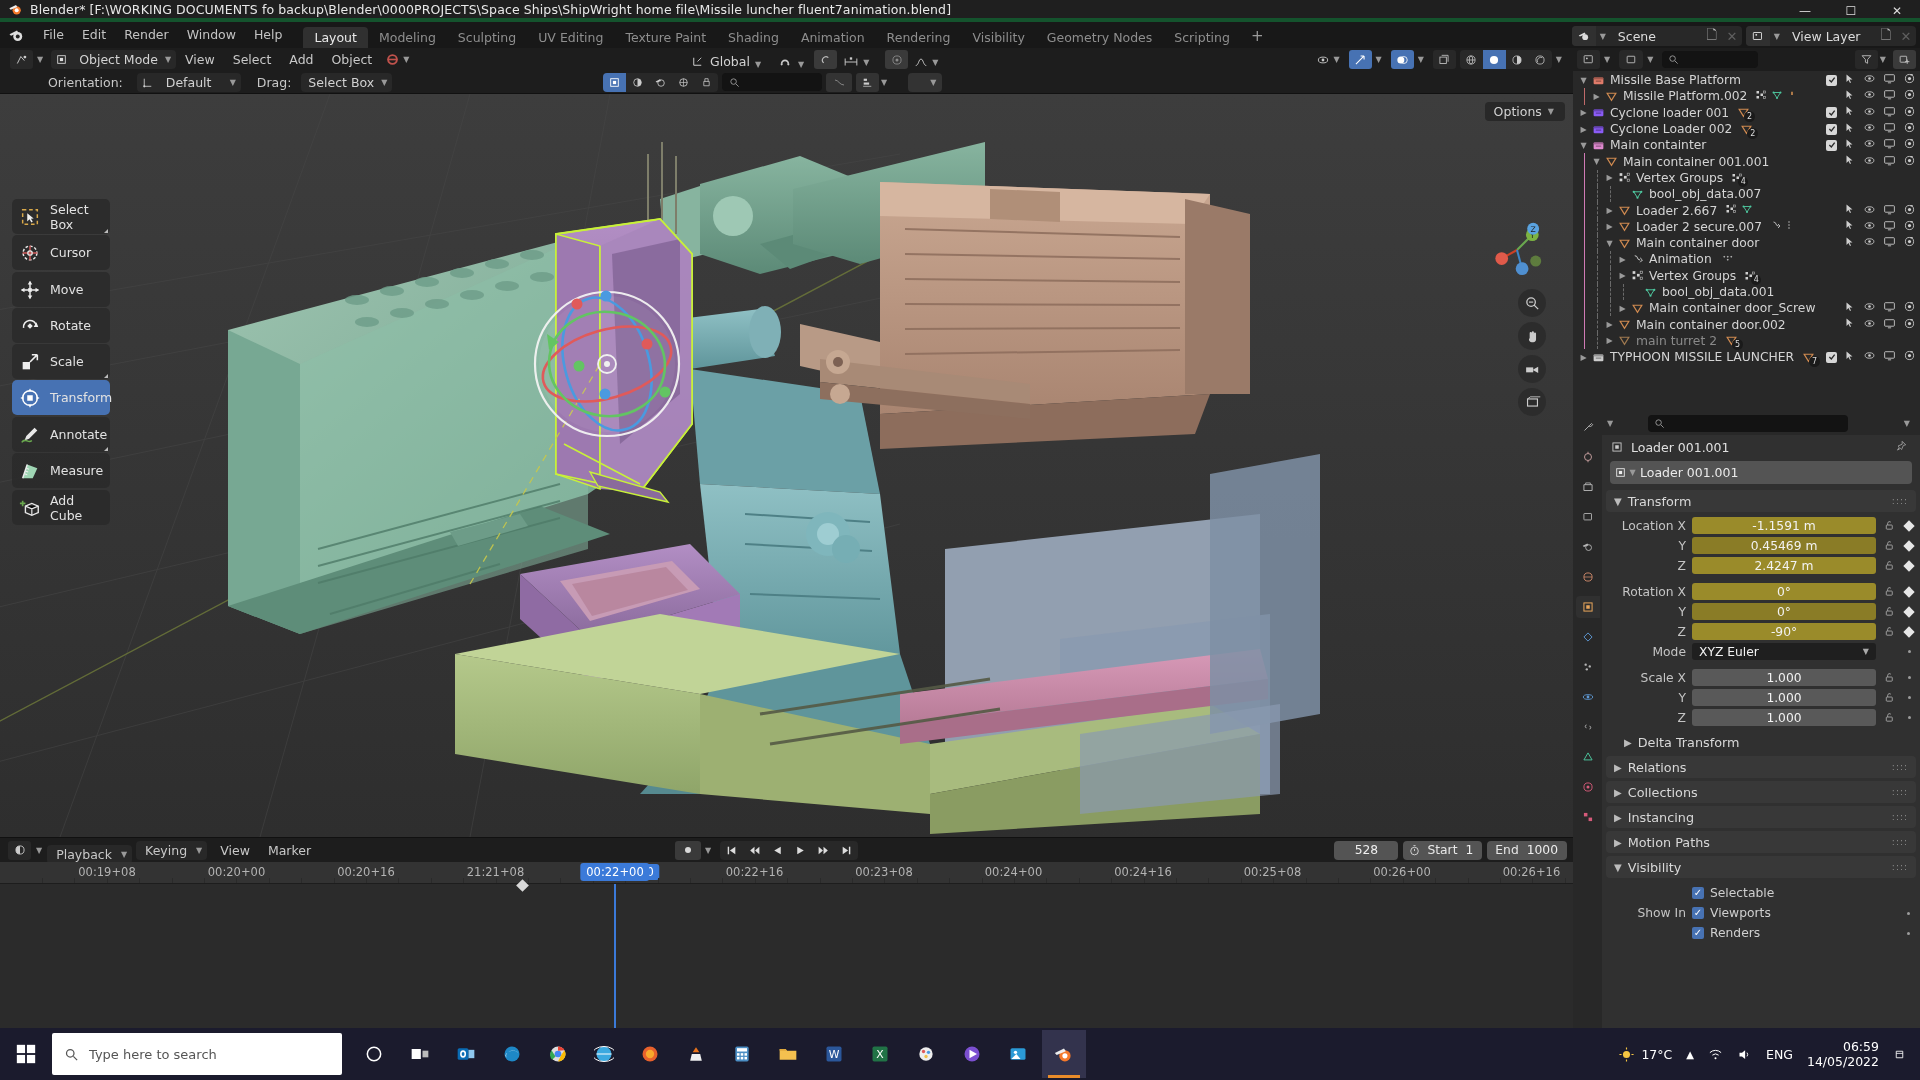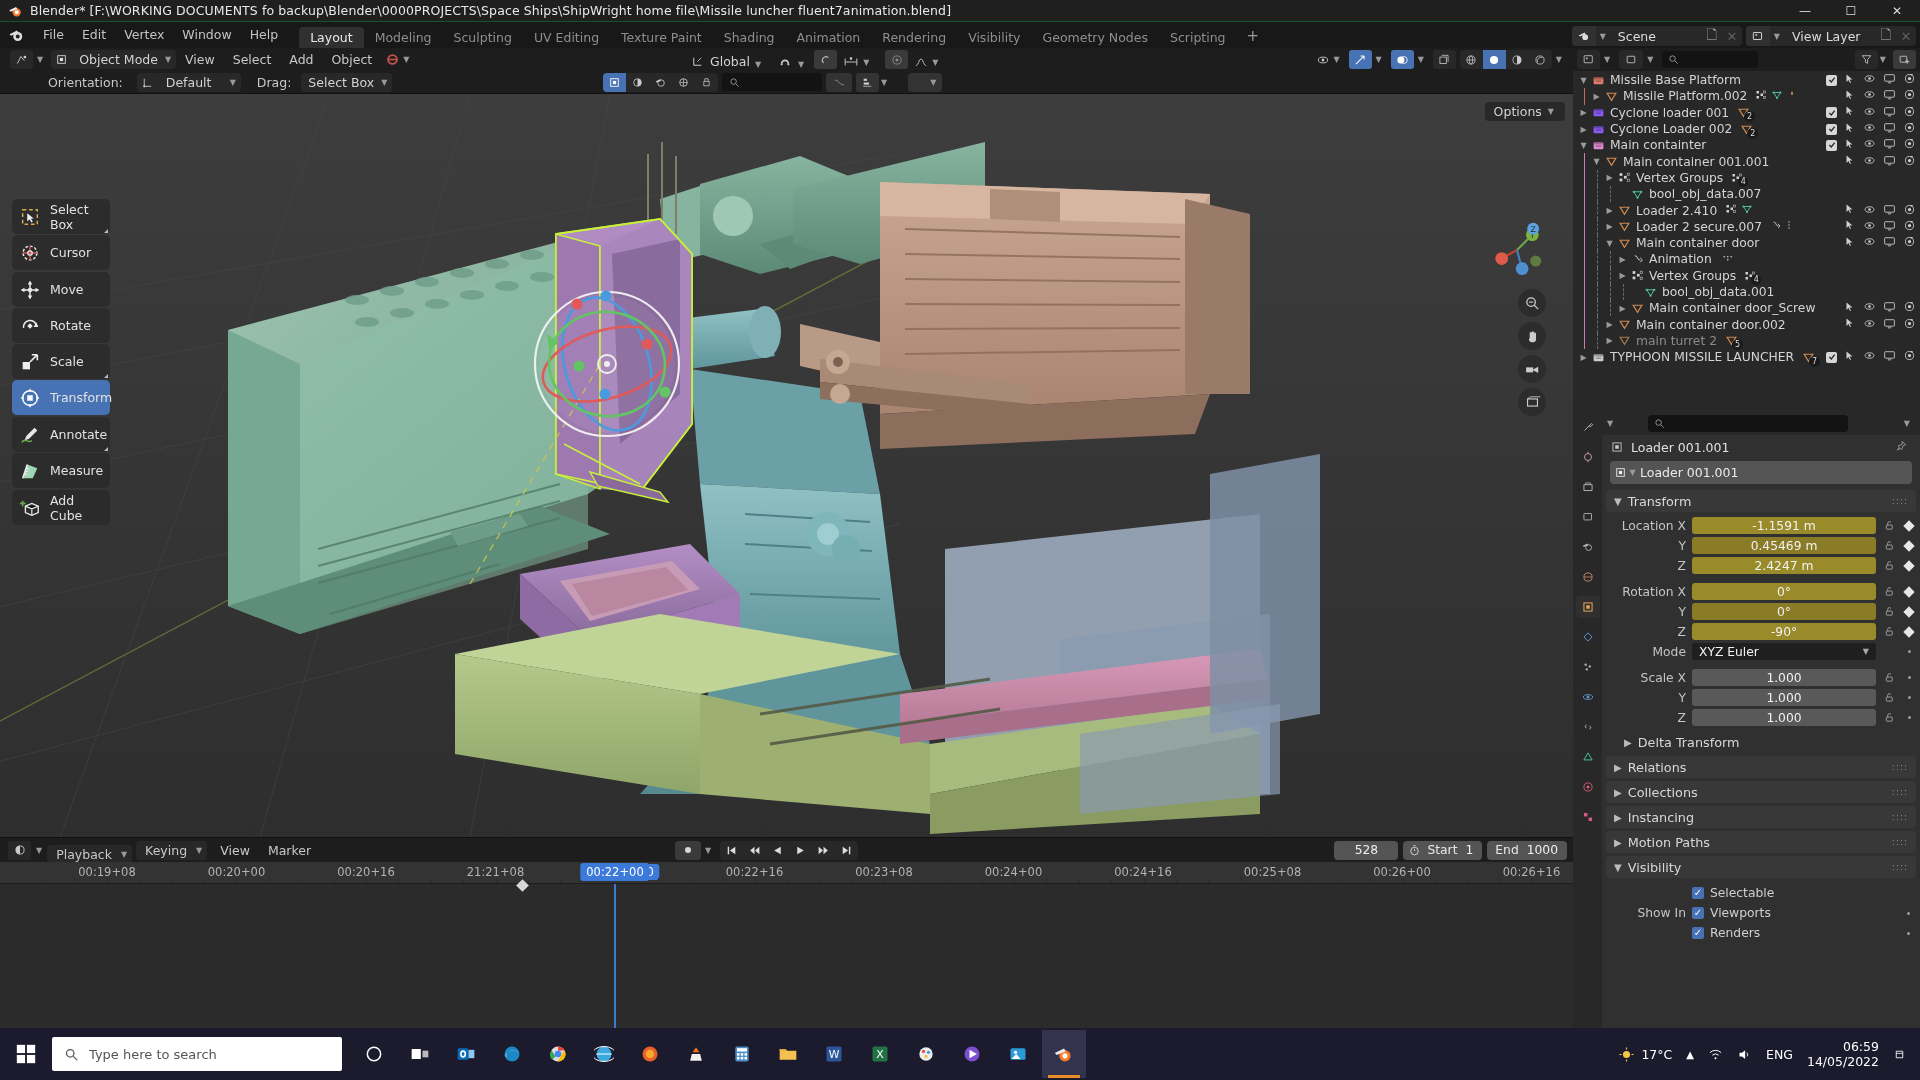--- a/index.html
+++ b/index.html
@@ -1,21 +1,21 @@
 <!DOCTYPE html>
 <html><head>
 <meta charset="utf-8">
 <style>
   * { box-sizing: border-box; margin:0; padding:0; }
   html,body { width:1920px; height:1080px; overflow:hidden; background:#1d1d1d;
     font-family:"DejaVu Sans", sans-serif; font-size:13px; color:#d6d6d6; }
 
   
   #titlebar { height:22px; background:#1f1f1f; display:flex; align-items:center;
-      border-bottom:1px solid #14532d; position:relative; }
+      border-bottom:4px solid #14532d; position:relative; }
   #titlebar .blender-logo { width:16px; height:16px; margin:0 6px 0 8px; flex:none; }
   #titlebar .ttl { font-size:12.5px; color:#e8e8e8; white-space:nowrap; letter-spacing:.1px;}
   #win-btns { position:absolute; right:0; top:0; height:22px; display:flex; }
   #win-btns div { width:46px; height:22px; display:flex; align-items:center;
      justify-content:center; color:#ddd; font-size:12px; }
 
   
   #topbar { height:26px; background:#181818; display:flex; align-items:flex-end; position:relative;}
   #topbar .logo { width:18px; height:18px; margin:0 8px 4px 8px; }
   #topbar .menu { display:flex; align-items:center; height:22px; margin-bottom:2px;}
@@ -154,21 +154,21 @@
   #statusbar { position:absolute; bottom:0; left:0; width:1920px; height:24px; background:#1d1d1d;
      display:flex; align-items:center; font-size:12px; color:#b9b9b9;}
   #sb-left { display:flex; align-items:center; gap:20px; padding-left:14px;}
   #sb-left .it { display:flex; align-items:center; gap:7px;}
   #sb-right { position:absolute; right:12px; font-size:12px; color:#c0c0c0;}
 
   
   #taskbar { position:absolute; bottom:0; left:0; width:1920px; height:52px; background:#1b1b2d;
      display:flex; align-items:center; z-index:50;}
   #tb-start { width:52px; height:52px; display:flex; align-items:center; justify-content:center;}
-  #tb-search { width:290px; height:34px; background:#fff; border-radius:2px; display:flex;
+  #tb-search { width:290px; height:42px; background:#fff; border-radius:2px; display:flex;
      align-items:center; gap:10px; padding-left:12px; color:#555; font-size:13px;}
   #tb-icons { display:flex; align-items:center; gap:2px; margin-left:10px;}
   #tb-icons .ti { width:44px; height:48px; display:flex; align-items:center; justify-content:center;
      position:relative;}
   #tb-icons .ti.active { background:#33334d; }
   #tb-icons .ti.active::after { content:''; position:absolute; bottom:0; left:6px; right:6px;
      height:3px; background:#e98c2a;}
   #tb-right { position:absolute; right:0; display:flex; align-items:center; gap:14px; padding-right:14px;
      color:#fff; font-size:12.5px;}
   #tb-clock { text-align:right; line-height:15px; font-size:12.5px;}
@@ -192,21 +192,21 @@
 
 <div id="topbar">
   <svg class="logo" viewBox="0 0 24 24">
     <circle cx="13" cy="14" r="6" fill="#ddd"></circle>
       <circle cx="13" cy="14" r="2.6" fill="#1f1f1f"></circle>
     <path d="M2 11 L12 6 L14 9 L4 13 Z" fill="#ddd"></path>
   </svg>
   <div class="menu" id="menu-list">
       <span>File</span>
       <span>Edit</span>
-      <span>Vertex</span>
+      <span>Render</span>
       <span>Window</span>
       <span>Help</span>
     </div>
   <div id="wstabs">
       <div class="tab active">Layout</div>
       <div class="tab">Modeling</div>
       <div class="tab">Sculpting</div>
       <div class="tab">UV Editing</div>
       <div class="tab">Texture Paint</div>
       <div class="tab">Shading</div>
@@ -1289,21 +1289,21 @@
             <span class="indent-line" style="left: 37px; background: transparent; border-left: 1px dashed rgb(106, 106, 106); width: 0px;"></span>
           </div>
           <div class="olrow">
             <span style="display:inline-block;width:26px;flex:none"></span>
             <span class="disc">▶</span>
             <span class="ico">
               <svg width="13" height="13" viewBox="0 0 24 24">
                 <path d="M4 6 L20 6 L12 19 Z" fill="none" stroke="#d08a50" stroke-width="2.2"></path>
               </svg>
             </span>
-            <span class="nm">Loader 2.410</span>
+            <span class="nm">Loader 2.667</span>
             <span class="badges">
               <span><svg width="12" height="12" viewBox="0 0 24 24">
                   <g fill="#cfcfcf">
                     <rect x="3" y="4" width="5" height="5"></rect>
                     <rect x="3" y="14" width="5" height="5"></rect>
                     <rect x="11" y="9" width="5" height="5"></rect>
                   </g>
                   <g fill="none" stroke="#aaa" stroke-width="1.4">
                     <rect x="17" y="4" width="4" height="4"></rect>
                     <rect x="17" y="15" width="4" height="4"></rect>

